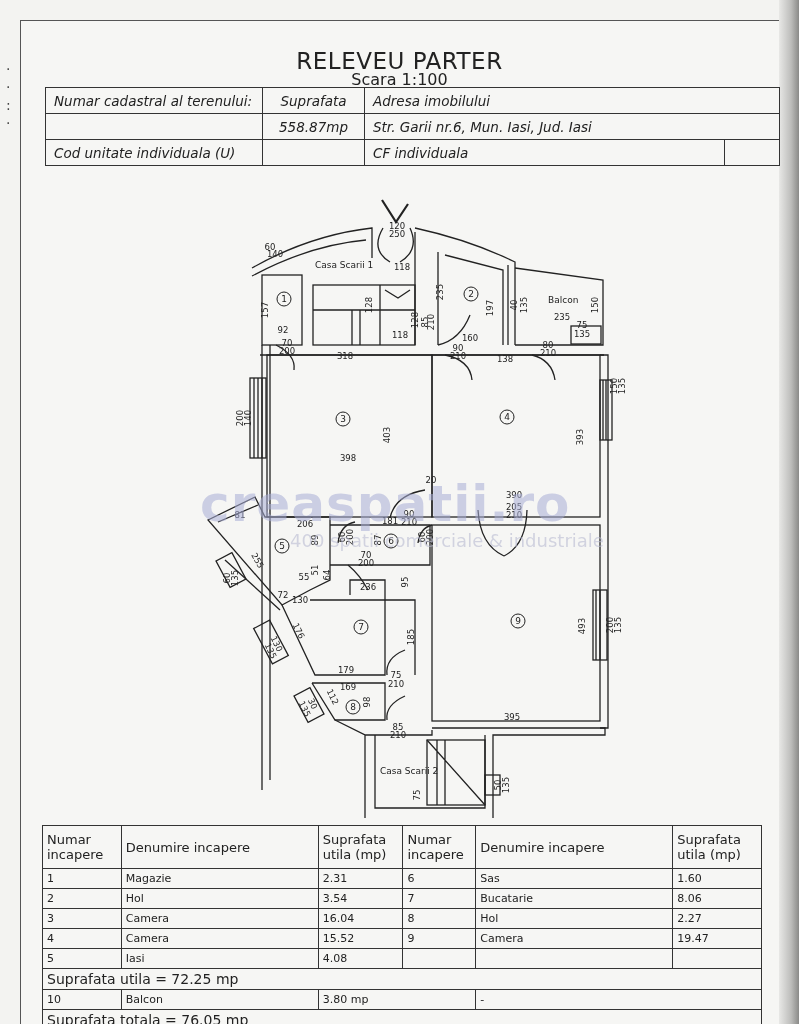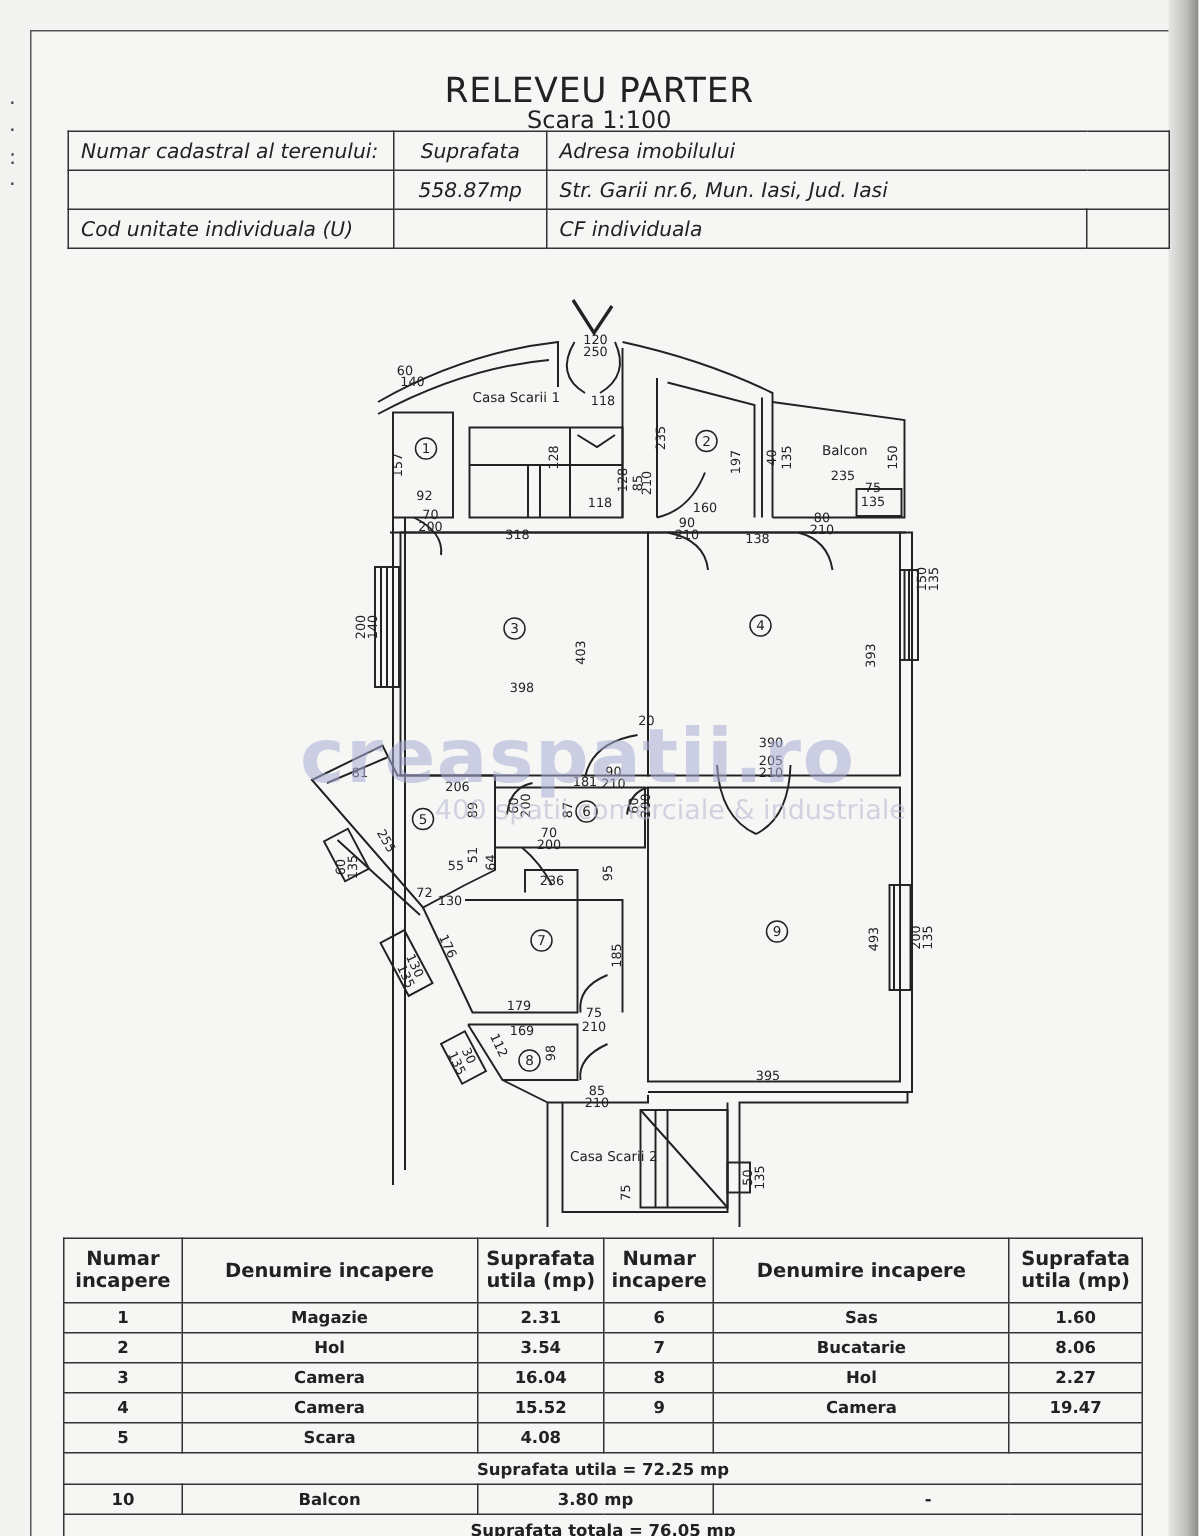--- a/index.html
+++ b/index.html
@@ -5,23 +5,23 @@
   html,body{margin:0;padding:0;}
   body{width:799px;height:1024px;background:#f3f3f1;position:relative;overflow:hidden;font-family:"DejaVu Sans",sans-serif;color:#222;}
   .page{position:absolute;left:20px;top:20px;width:760px;height:1020px;border-left:1px solid #555;border-top:1px solid #555;background:#f6f6f4;}
   .right-shadow{position:absolute;right:0;top:0;width:20px;height:1024px;background:linear-gradient(90deg,#e8e8e6,#bdbdbb 60%,#8a8a88);}
   .title{position:absolute;left:0;width:799px;top:48px;text-align:center;font-size:23px;letter-spacing:0.5px;}
   .scale{position:absolute;left:0;width:799px;top:70px;text-align:center;font-size:16px;}
   table{border-collapse:collapse;position:absolute;}
   .info{left:45px;top:87px;width:735px;font-size:13.5px;}
   .info td{border:1px solid #333;height:25px;padding:0 8px;font-style:italic;}
   .rooms{left:42px;top:825px;width:720px;font-size:11px;}
-  .rooms td{border:1px solid #333;text-align:center;height:19px;padding:0 4px;font-weight:bold;}
+  .rooms td{border:1px solid #333;height:19px;padding:0 4px;}
   .rooms .hdr td{height:42px;font-size:13px;line-height:15px;}
-  .rooms .sum td{font-size:11px;height:20px;}
+  .rooms .sum td{font-size:14px;height:20px;}
   .plan{position:absolute;left:195px;top:195px;width:440px;height:630px;}
   .wm{position:absolute;left:200px;top:475px;font-size:50px;color:#a9aed6;opacity:0.55;font-weight:bold;letter-spacing:1px;}
   .wm2{position:absolute;left:290px;top:530px;font-size:18px;color:#b9bbd2;opacity:0.6;}
   .dots{position:absolute;left:6px;top:60px;font-size:14px;line-height:18px;color:#444;}
 </style>
 </head>
 <body>
 
 <div class="page"></div>
 <div class="right-shadow"></div>
@@ -276,21 +276,21 @@
   <tr>
     <td>4</td>
         <td>Camera</td>
         <td>15.52</td>
     <td>9</td>
         <td>Camera</td>
         <td>19.47</td>
   </tr>
   <tr>
     <td>5</td>
-        <td>Scara</td>
+        <td>Iasi</td>
         <td>4.08</td>
     <td></td>
         <td></td>
         <td></td>
   </tr>
   <tr class="sum">
     <td colspan="6">Suprafata utila = 72.25 mp</td>
   </tr>
   <tr>
     <td>10</td>

